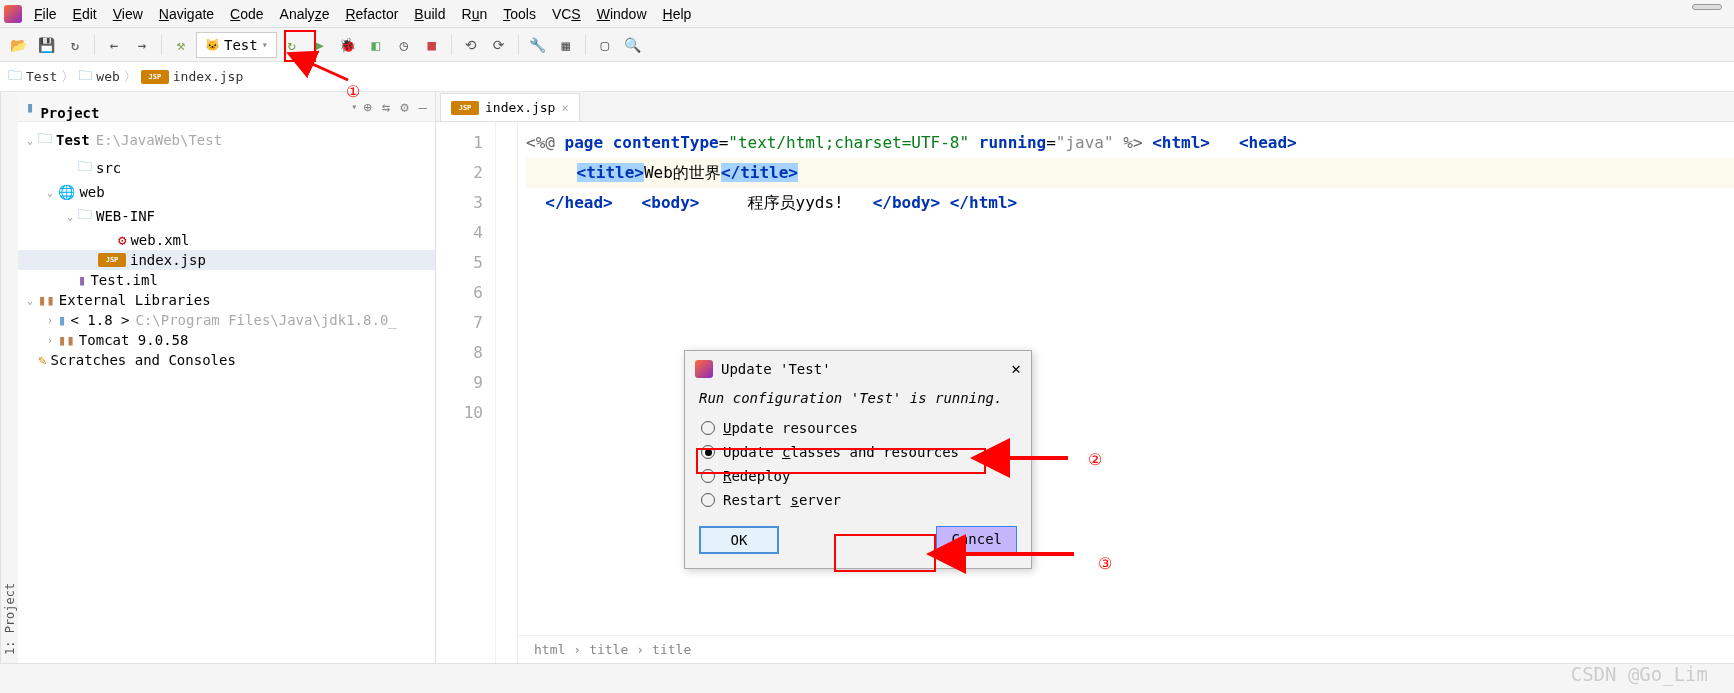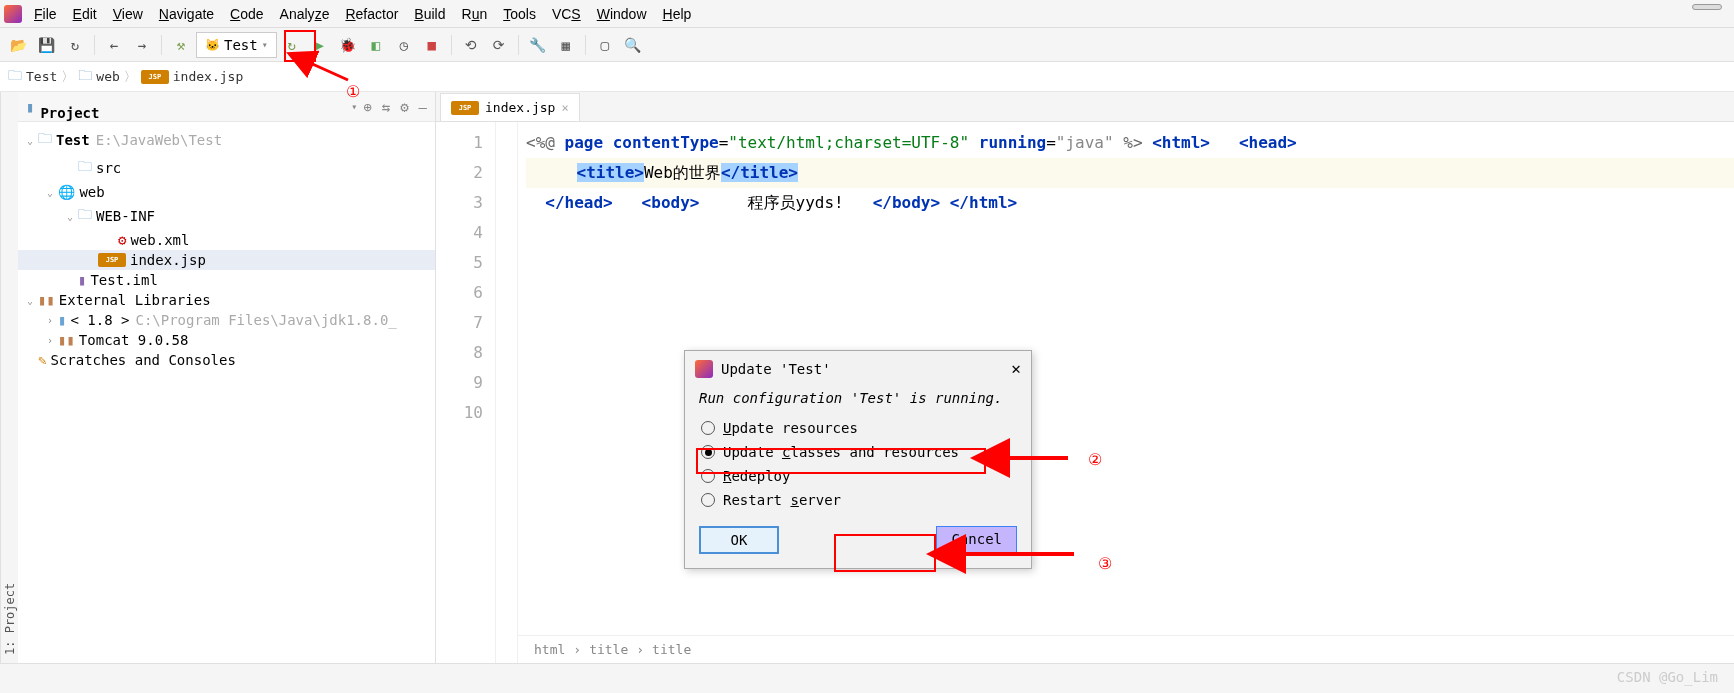--- a/index.html
+++ b/index.html
@@ -42,21 +42,21 @@
 .tab .close { color: #aaa; font-size: 12px; }
 .editor { flex: 1; display: flex; font-family: "Consolas", monospace; font-size: 16px; position: relative; }
 .gutter { width: 60px; background: #fff; text-align: right; padding: 6px 12px 0 0; color: #aaa; border-right: 1px solid #f0f0f0; line-height: 30px; }
 .margin { width: 22px; border-right: 1px solid #f0f0f0; }
 .code { flex: 1; padding: 6px 0 0 8px; line-height: 30px; position: relative; }
 .code .line { white-space: pre; }
 .code .hl { background: #fcfaed; display:block; width:100%;padding-left:12px; }
 .kw { color: #0033b3; font-weight: bold; } .str { color: #067d17; } .tag { color: #0033b3; font-weight: bold; } .dir { color: #6a6a6a; } .sel { background: #a6d2ff; }
 .crumb-bottom { position:absolute; bottom:0; left:0; right:0; height:28px; border-top:1px solid #eee; display:flex; align-items:center; padding:0 16px; gap:8px; color:#888; font-size:13px;}
 .bottombar { height: 30px; background: #f5f5f5; border-top: 1px solid #e0e0e0; }
-.watermark { position: absolute; right: 16px; bottom: 8px; color: #ccc; font-size: 14px; }
+.watermark { position: absolute; right: 26px; bottom: 8px; color: #ccc; font-size: 19px; }
 
 .dialog { position: absolute; left: 684px; top: 350px; width: 348px; background: #f2f2f2; border: 1px solid #aaa; box-shadow: 2px 2px 8px rgba(0,0,0,0.2); font-family: "Consolas", monospace; font-size: 14px; }
 .dialog .dtitle { display: flex; align-items: center; padding: 8px 10px; font-weight: normal; }
 .dialog .dtitle .dicon { width: 18px; height: 18px; background: linear-gradient(135deg,#ff6b35,#8b2cc1); border-radius: 3px; margin-right: 8px; }
 .dialog .dtitle .dclose { margin-left: auto; cursor: pointer; font-size: 16px; }
 .dialog .dbody { padding: 4px 14px 14px; }
 .dialog .dmsg { margin-bottom: 10px; font-style: italic; }
 .dialog .radio-row { display: flex; align-items: center; gap: 8px; padding: 4px 2px; cursor: pointer; }
 .dialog .radio { width: 14px; height: 14px; border: 1.5px solid #555; border-radius: 50%; display: flex; align-items: center; justify-content: center; flex-shrink:0;}
 .dialog .radio.checked::after { content: ""; width: 7px; height: 7px; background: #000; border-radius: 50%; }

